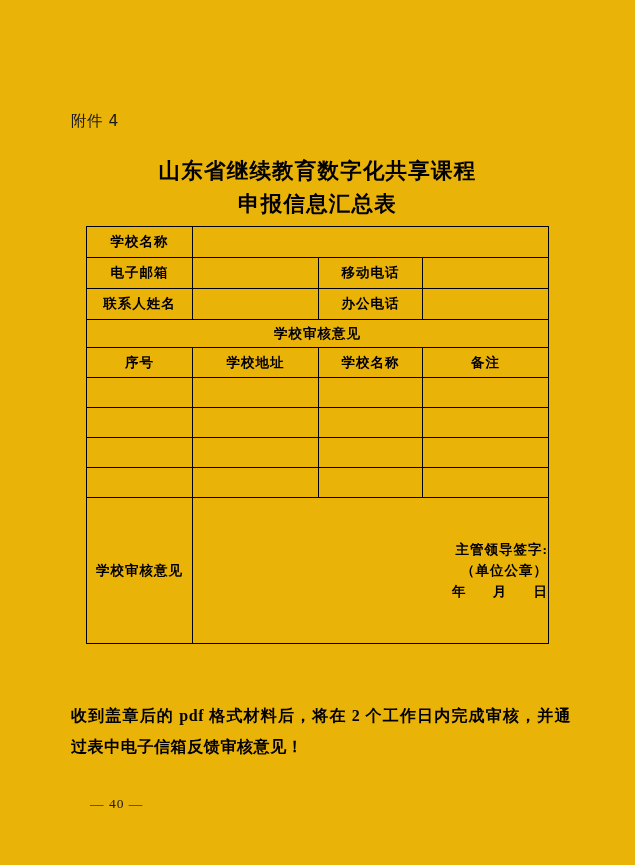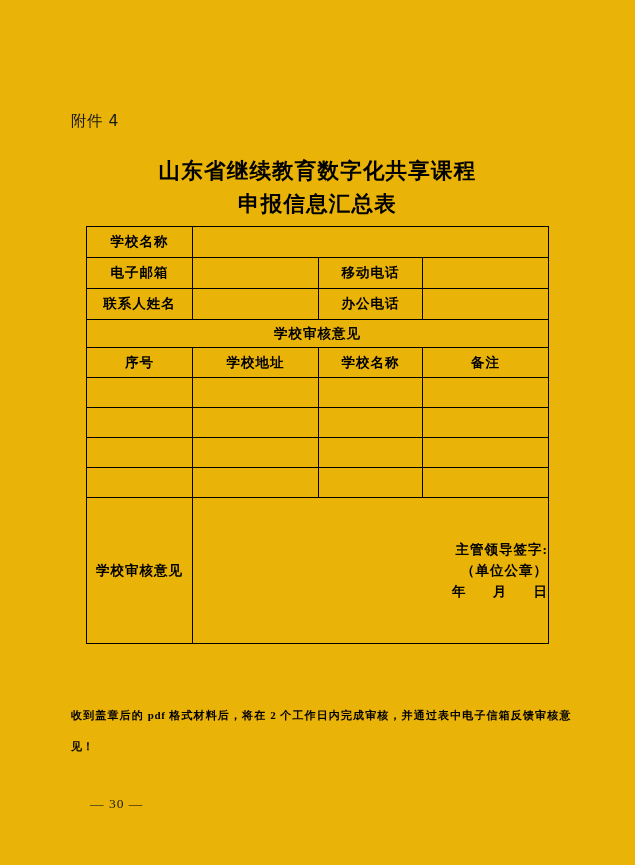--- a/index.html
+++ b/index.html
@@ -104,21 +104,21 @@
   .sign-body span { display: block; white-space: pre; text-align: right; }
 
   
   .footer-note {
     position: absolute;
     left: 71px;
     top: 700px;
     width: 500px;
     font-family: "Liberation Serif", "DejaVu Serif", serif;
     font-weight: bold;
-    font-size: 11px;
+    font-size: 16px;
     line-height: 31px;
     letter-spacing: 0.6px;
     text-align: justify;
     color: #000;
   }
 
   
   .page-number {
     position: absolute;
     left: 90px;
@@ -209,15 +209,15 @@
           <span>主管领导签字:</span>
           <span>（单位公章）</span>
           <span>年      月      日</span>
         </td>
       </tr>
     </tbody>
   </table>
 
   <div class="footer-note">收到盖章后的 pdf 格式材料后，将在 2 个工作日内完成审核，并通过表中电子信箱反馈审核意见！</div>
 
-  <div class="page-number">— 30 —</div>
+  <div class="page-number">— 40 —</div>
 
 </div>
 
 </body></html>

